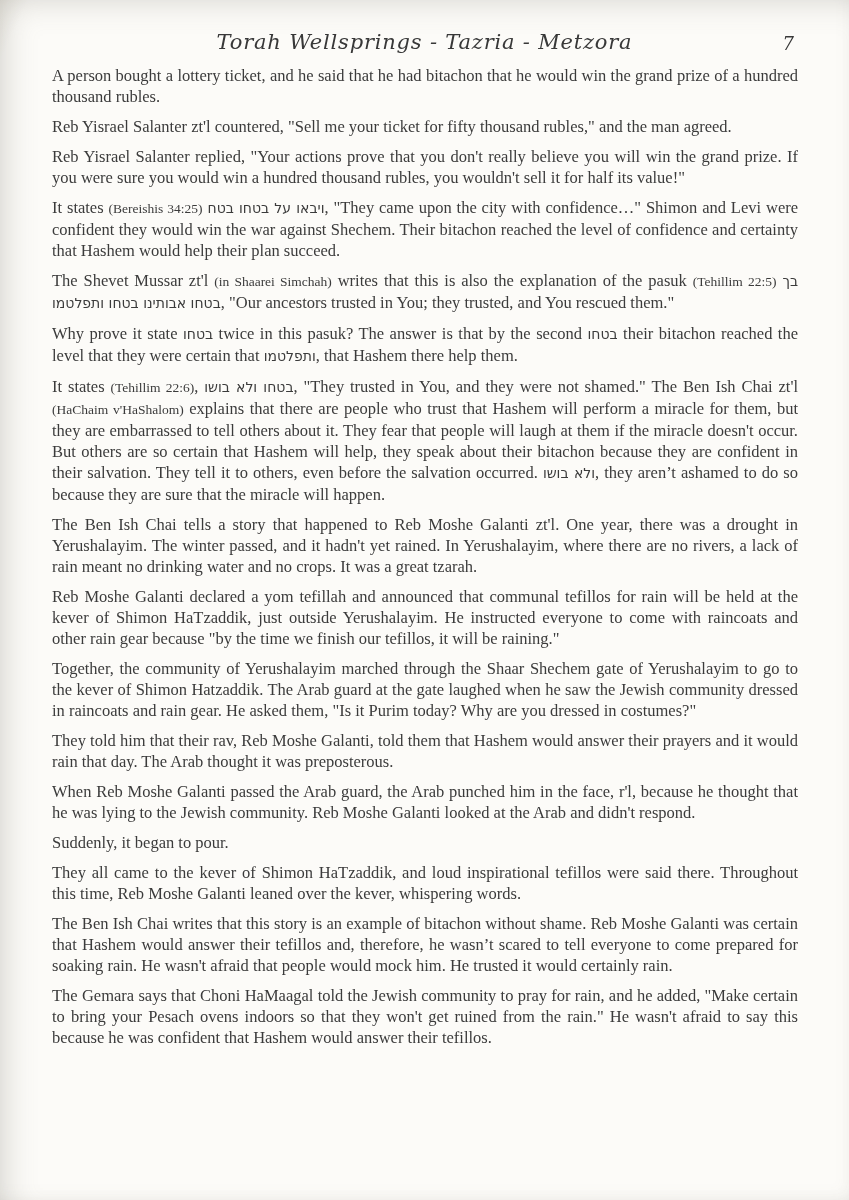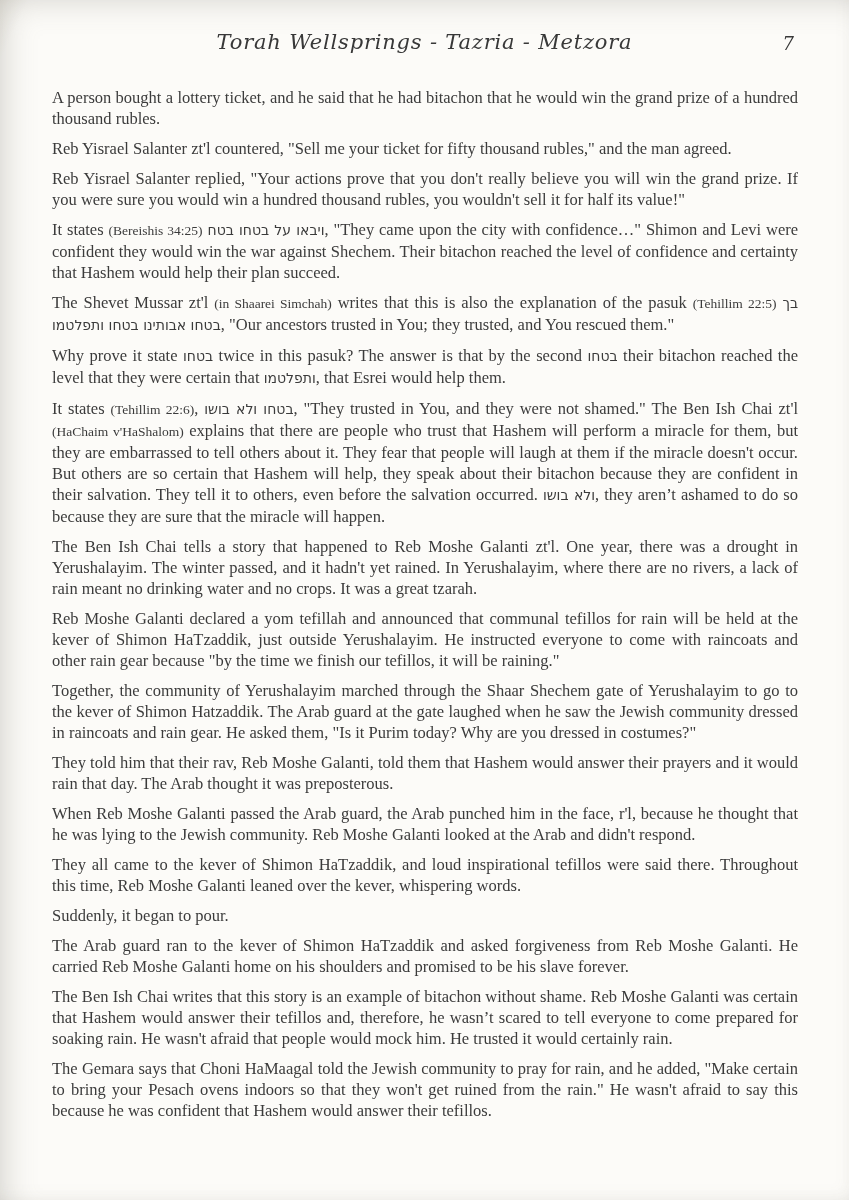--- a/index.html
+++ b/index.html
@@ -33,21 +33,21 @@
   .page-number {
     position: absolute;
     right: 3px; top: 3px;
     font-family: "DejaVu Serif", serif;
     font-style: italic;
     font-size: 18px;
     color: #383838;
   }
   .document-body {
     position: absolute;
-    top: 87px; left: 52px;
+    top: 65px; left: 52px;
     width: 746px;
     text-align: justify;
   }
   .document-body p {
     margin: 0 0 9px 0;
     font-size: 16.5px;
     line-height: 21px;
     color: #3b3b3b;
   }
   .cite {
@@ -67,26 +67,25 @@
   <div class="page-header">
     <div class="page-title">Torah Wellsprings - Tazria - Metzora</div>
     <div class="page-number">7</div>
   </div>
   <div class="document-body">
       <p><span>A person bought a lottery ticket, and he said that he had bitachon that he would win the grand prize of a hundred thousand rubles.</span></p>
       <p><span>Reb Yisrael Salanter zt'l countered, "Sell me your ticket for fifty thousand rubles," and the man agreed.</span></p>
       <p><span>Reb Yisrael Salanter replied, "Your actions prove that you don't really believe you will win the grand prize. If you were sure you would win a hundred thousand rubles, you wouldn't sell it for half its value!"</span></p>
       <p><span>It states </span><span class="cite">(Bereishis 34:25)</span><span> </span><span class="heb" dir="rtl">ויבאו על בטחו בטח</span><span>, "They came upon the city with confidence…" Shimon and Levi were confident they would win the war against Shechem. Their bitachon reached the level of confidence and certainty that Hashem would help their plan succeed.</span></p>
       <p><span>The Shevet Mussar zt'l </span><span class="cite">(in Shaarei Simchah)</span><span> writes that this is also the explanation of the pasuk </span><span class="cite">(Tehillim 22:5)</span><span> </span><span class="heb" dir="rtl">בך בטחו אבותינו בטחו ותפלטמו</span><span>, "Our ancestors trusted in You; they trusted, and You rescued them."</span></p>
-      <p><span>Why prove it state </span><span class="heb" dir="rtl">בטחו</span><span> twice in this pasuk? The answer is that by the second </span><span class="heb" dir="rtl">בטחו</span><span> their bitachon reached the level that they were certain that </span><span class="heb" dir="rtl">ותפלטמו</span><span>, that Esrei would help them.</span></p>
+      <p><span>Why prove it state </span><span class="heb" dir="rtl">בטחו</span><span> twice in this pasuk? The answer is that by the second </span><span class="heb" dir="rtl">בטחו</span><span> their bitachon reached the level that they were certain that </span><span class="heb" dir="rtl">ותפלטמו</span><span>, that Hashem there help them.</span></p>
       <p><span>It states </span><span class="cite">(Tehillim 22:6)</span><span>, </span><span class="heb" dir="rtl">בטחו ולא בושו</span><span>, "They trusted in You, and they were not shamed." The Ben Ish Chai zt'l </span><span class="cite">(HaChaim v'HaShalom)</span><span> explains that there are people who trust that Hashem will perform a miracle for them, but they are embarrassed to tell others about it. They fear that people will laugh at them if the miracle doesn't occur. But others are so certain that Hashem will help, they speak about their bitachon because they are confident in their salvation. They tell it to others, even before the salvation occurred. </span><span class="heb" dir="rtl">ולא בושו</span><span>, they aren’t ashamed to do so because they are sure that the miracle will happen.</span></p>
       <p><span>The Ben Ish Chai tells a story that happened to Reb Moshe Galanti zt'l. One year, there was a drought in Yerushalayim. The winter passed, and it hadn't yet rained. In Yerushalayim, where there are no rivers, a lack of rain meant no drinking water and no crops. It was a great tzarah.</span></p>
       <p><span>Reb Moshe Galanti declared a yom tefillah and announced that communal tefillos for rain will be held at the kever of Shimon HaTzaddik, just outside Yerushalayim. He instructed everyone to come with raincoats and other rain gear because "by the time we finish our tefillos, it will be raining."</span></p>
       <p><span>Together, the community of Yerushalayim marched through the Shaar Shechem gate of Yerushalayim to go to the kever of Shimon Hatzaddik. The Arab guard at the gate laughed when he saw the Jewish community dressed in raincoats and rain gear. He asked them, "Is it Purim today? Why are you dressed in costumes?"</span></p>
       <p><span>They told him that their rav, Reb Moshe Galanti, told them that Hashem would answer their prayers and it would rain that day. The Arab thought it was preposterous.</span></p>
       <p><span>When Reb Moshe Galanti passed the Arab guard, the Arab punched him in the face, r'l, because he thought that he was lying to the Jewish community. Reb Moshe Galanti looked at the Arab and didn't respond.</span></p>
+      <p><span>Suddenly, it began to pour.</span></p>
       <p><span>They all came to the kever of Shimon HaTzaddik, and loud inspirational tefillos were said there. Throughout this time, Reb Moshe Galanti leaned over the kever, whispering words.</span></p>
-      <p><span>Suddenly, it began to pour.</span></p>
-      <p><span>The Arab guard ran to the kever of Shimon HaTzaddik and asked forgiveness from Reb Moshe Galanti. He carried Reb Moshe Galanti home on his shoulders and promised to be his slave forever.</span></p>
       <p><span>The Ben Ish Chai writes that this story is an example of bitachon without shame. Reb Moshe Galanti was certain that Hashem would answer their tefillos and, therefore, he wasn’t scared to tell everyone to come prepared for soaking rain. He wasn't afraid that people would mock him. He trusted it would certainly rain.</span></p>
       <p><span>The Gemara says that Choni HaMaagal told the Jewish community to pray for rain, and he added, "Make certain to bring your Pesach ovens indoors so that they won't get ruined from the rain." He wasn't afraid to say this because he was confident that Hashem would answer their tefillos.</span></p>
     </div>
 </div>
 
 </body></html>

